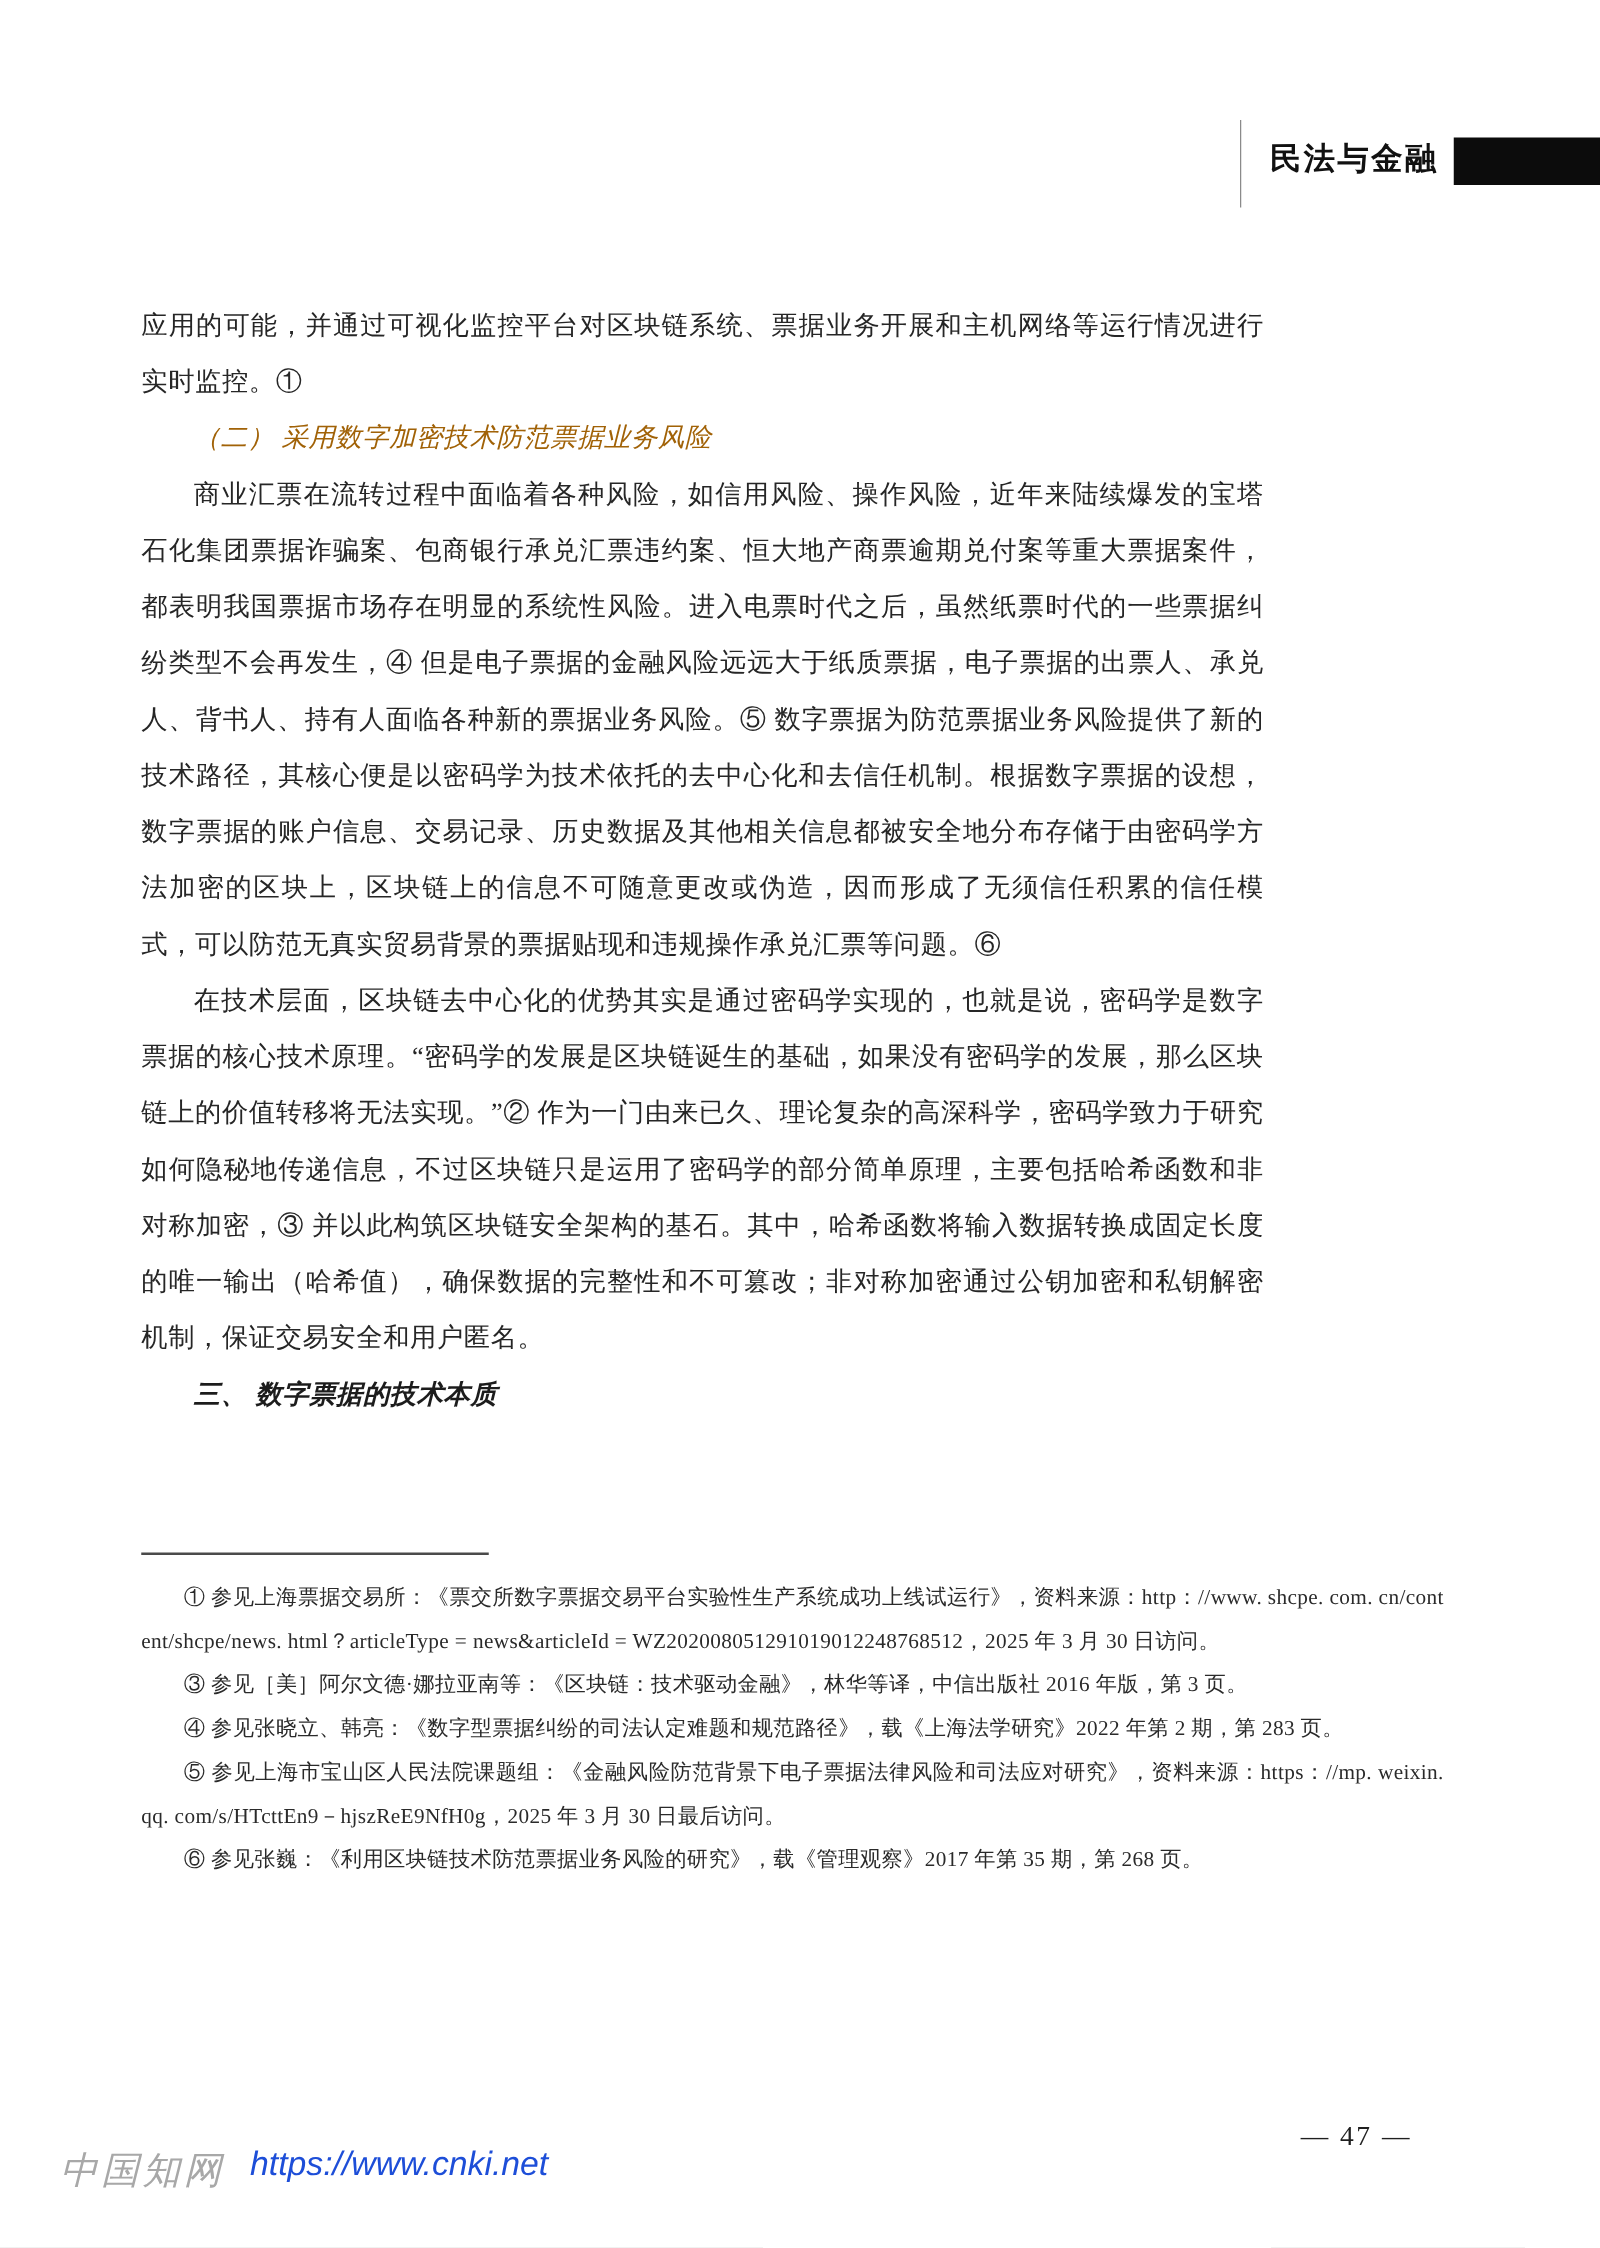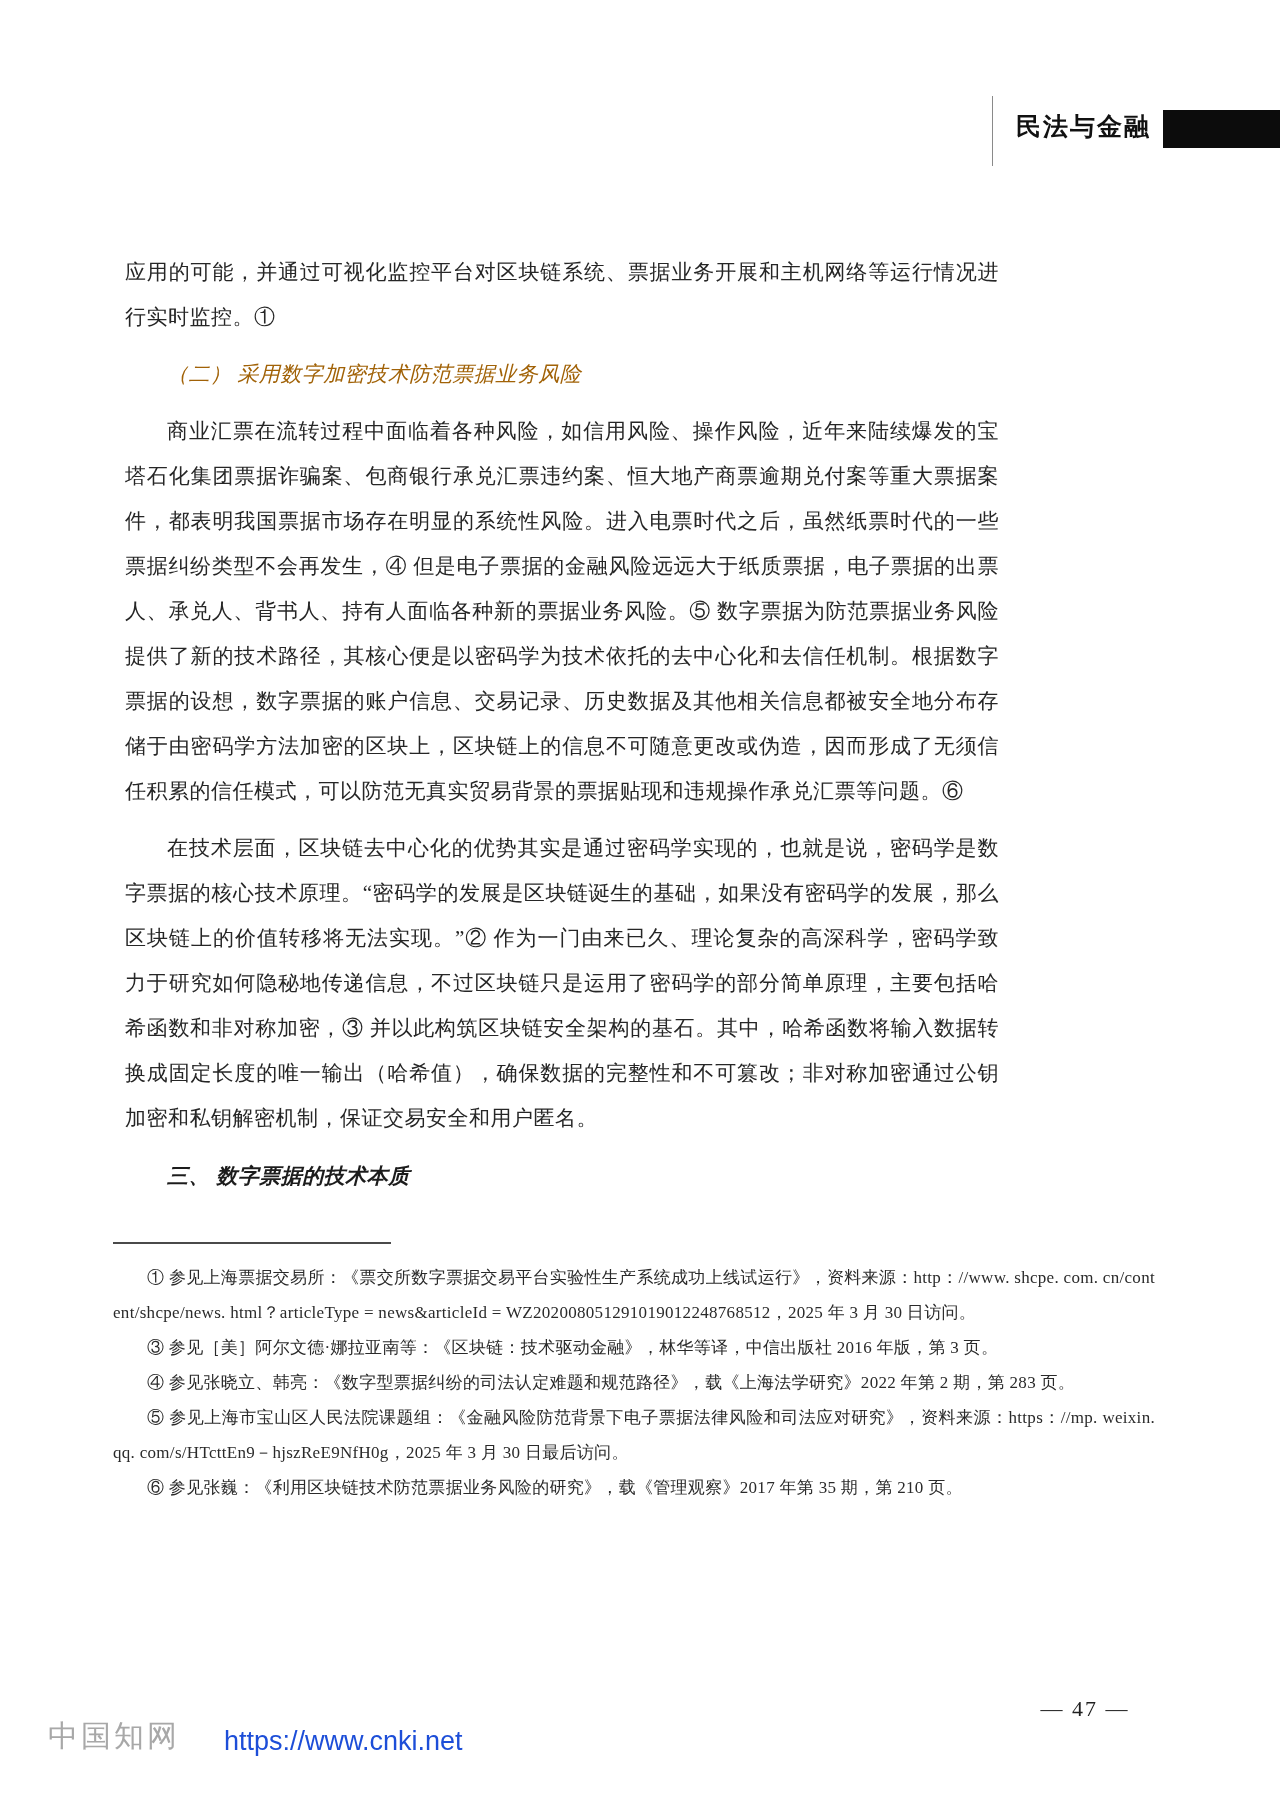--- a/index.html
+++ b/index.html
@@ -49,21 +49,21 @@
   }
 
   
   .body-col {
     position: absolute;
     left: 113px;
     top: 238px;
     width: 898px;
   }
   .body-col p {
-    margin: 12px;
+    margin: 0;
     font-size: 21px;
     line-height: 45px;
     letter-spacing: 0.5px;
     text-align: justify;
     text-indent: 2em;
   }
   p.continuation { text-indent: 0; }
   .sub-heading {
     margin: 0;
     font-size: 21px;
@@ -118,22 +118,23 @@
     font-size: 22px;
     letter-spacing: 2px;
     color: #1f1f1f;
     margin-top: 36px;
   }
   .scan-footer {
     position: absolute;
     left: 48px;
     top: 1716px;
     display: flex;
-    align-items: flex-end;
-    gap: 44px;
+    align-items: flex-start;
+    gap: 20px;
+    font-style: italic;
   }
   .footer-brand {
     font-family: "Liberation Sans", "DejaVu Sans", sans-serif;
     font-size: 30px;
     letter-spacing: 3px;
     color: #a8a8a8;
   }
   .footer-url {
     font-family: "Liberation Sans", "DejaVu Sans", sans-serif;
     font-size: 27px;
@@ -158,21 +159,21 @@
     <p>在技术层面，区块链去中心化的优势其实是通过密码学实现的，也就是说，密码学是数字票据的核心技术原理。“密码学的发展是区块链诞生的基础，如果没有密码学的发展，那么区块链上的价值转移将无法实现。”② 作为一门由来已久、理论复杂的高深科学，密码学致力于研究如何隐秘地传递信息，不过区块链只是运用了密码学的部分简单原理，主要包括哈希函数和非对称加密，③ 并以此构筑区块链安全架构的基石。其中，哈希函数将输入数据转换成固定长度的唯一输出（哈希值），确保数据的完整性和不可篡改；非对称加密通过公钥加密和私钥解密机制，保证交易安全和用户匿名。</p>
     <p class="section-heading">三、 数字票据的技术本质</p>
   </div>
 
   <div class="footnotes">
     <div class="fn-rule"></div>
     <div class="footnote">① 参见上海票据交易所：《票交所数字票据交易平台实验性生产系统成功上线试运行》，资料来源：http：//www. shcpe. com. cn/content/shcpe/news. html？articleType = news&amp;articleId = WZ202008051291019012248768512，2025 年 3 月 30 日访问。</div>
     <div class="footnote">③ 参见［美］阿尔文德·娜拉亚南等：《区块链：技术驱动金融》，林华等译，中信出版社 2016 年版，第 3 页。</div>
     <div class="footnote">④ 参见张晓立、韩亮：《数字型票据纠纷的司法认定难题和规范路径》，载《上海法学研究》2022 年第 2 期，第 283 页。</div>
     <div class="footnote">⑤ 参见上海市宝山区人民法院课题组：《金融风险防范背景下电子票据法律风险和司法应对研究》，资料来源：https：//mp. weixin. qq. com/s/HTcttEn9－hjszReE9NfH0g，2025 年 3 月 30 日最后访问。</div>
-    <div class="footnote">⑥ 参见张巍：《利用区块链技术防范票据业务风险的研究》，载《管理观察》2017 年第 35 期，第 210 页。</div>
+    <div class="footnote">⑥ 参见张巍：《利用区块链技术防范票据业务风险的研究》，载《管理观察》2017 年第 35 期，第 268 页。</div>
   </div>
 
   <div class="page-number">— 47 —</div>
 
   <div class="scan-footer">
     <span class="footer-brand">中国知网</span>
     <span class="footer-url">https://www.cnki.net</span>
   </div>
 
 </div>

